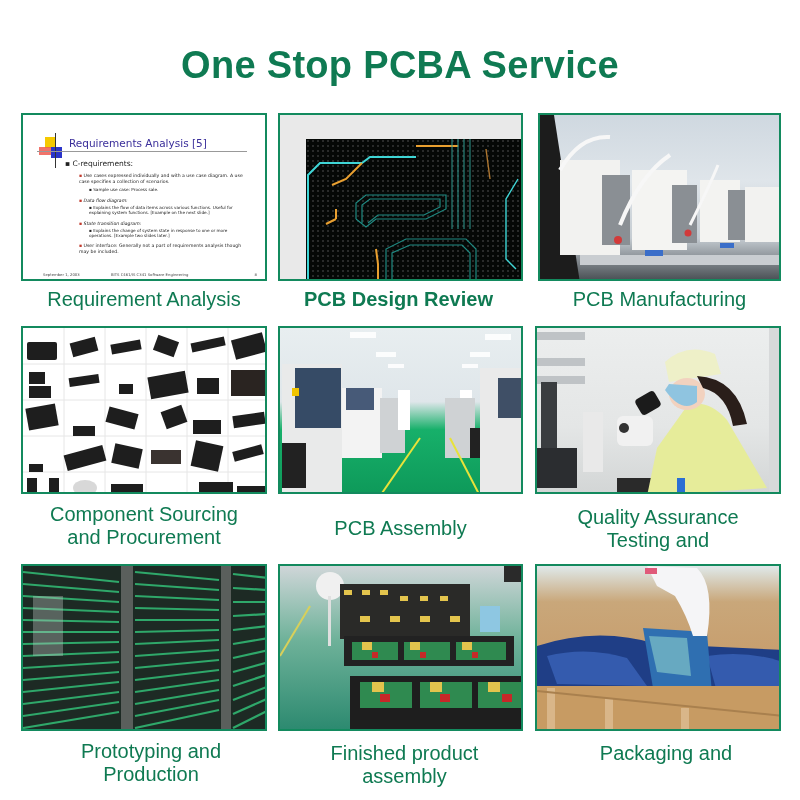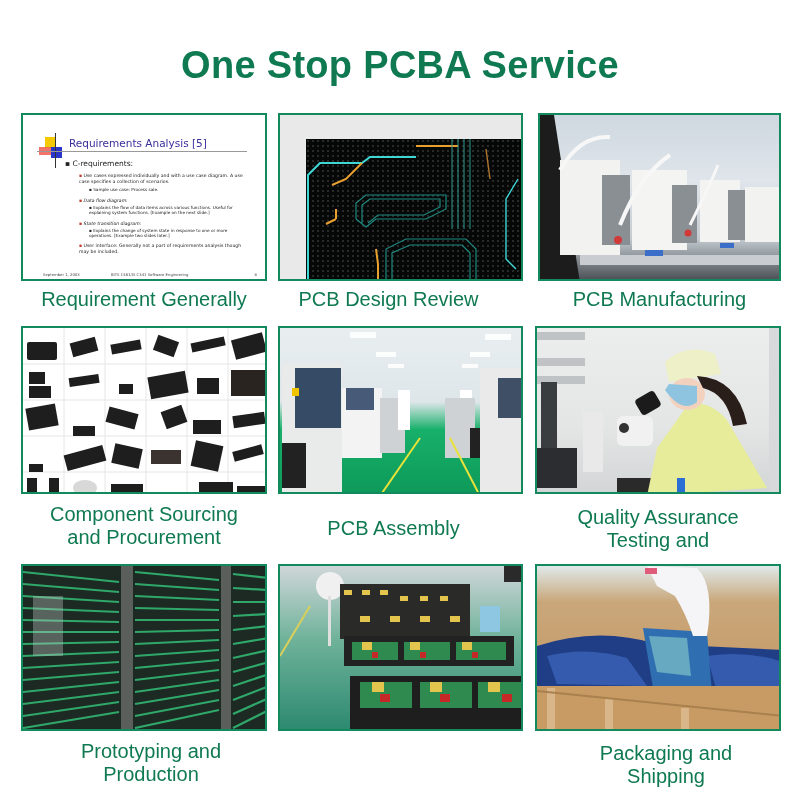--- a/index.html
+++ b/index.html
@@ -53,21 +53,21 @@
     <div class="s-bullet" style="left:56px;top:82px;font-size:4.6px;font-style:italic;"><span style="color:#c0392b">▪</span> <span>Data flow diagram:</span></div>
     <div class="s-bullet" style="left:66px;top:90px;width:160px;font-size:4.2px;line-height:5.4px;">▪ <span>Explains the flow of data items across various functions. Useful for explaining system functions. [Example on the next slide.]</span></div>
     <div class="s-bullet" style="left:56px;top:105px;font-size:4.6px;font-style:italic;"><span style="color:#c0392b">▪</span> <span>State transition diagram:</span></div>
     <div class="s-bullet" style="left:66px;top:113px;width:160px;font-size:4.2px;line-height:5.4px;">▪ <span>Explains the change of system state in response to one or more operations. [Example two slides later.]</span></div>
     <div class="s-bullet" style="left:56px;top:128px;width:172px;font-size:4.6px;line-height:5.6px;"><span style="color:#c0392b">▪</span> <span>User interface: Generally not a part of requirements analysis though may be included.</span></div>
     <div class="s-foot" style="left:20px;">September 1, 2003</div>
     <div class="s-foot" style="left:88px;">BITS C461/IS C341 Software Engineering</div>
     <div class="s-foot" style="right:8px;">8</div>
   </div>
 </div>
-<div class="caption" style="left:21px;top:288px;width:246px;">Requirement Generally</div>
+<div class="caption" style="left:21px;top:288px;width:246px;">Requirement Analysis</div>
 
 <div class="tile" style="left:278px;top:113px;width:245px;height:168px;">
   <div class="pcb-bg">
     <div class="pcb-board">
       <svg width="220" height="142" viewBox="0 0 220 142">
         <defs>
           <pattern id="dots" width="5" height="5" patternUnits="userSpaceOnUse">
               <circle cx="2" cy="2" r="0.8" fill="#9a9a9a"></circle>
             </pattern>
         </defs>
@@ -81,21 +81,21 @@
         <path d="M56 84 L56 66 L64 60 L134 60 L134 68 L118 76 L72 76 L62 84" stroke="#1f8a82" stroke-width="1.2" fill="none"></path>
         <path d="M80 140 L80 110 L100 100 L160 100 L170 110 L170 142" stroke="#1f8a82" stroke-width="1.2" fill="none"></path>
         <path d="M86 140 L86 114 L104 106 L156 106 L164 114 L164 142" stroke="#1f8a82" stroke-width="1.2" fill="none"></path>
         <path d="M146 0 L146 90 M152 0 L152 90 M158 0 L158 90 M164 0 L164 90" stroke="#2e9a8f" stroke-width="1" fill="none"></path>
         <path d="M212 40 L200 60 L200 120 L210 130" stroke="#3fd6d6" stroke-width="1.4" fill="none"></path>
         <path d="M180 10 L184 40" stroke="#b07830" stroke-width="1.4" fill="none"></path>
       </svg>
     </div>
   </div>
 </div>
-<div class="caption" style="left:266px;top:288px;width:245px;">PCB Design Review</div>
+<div class="caption" style="left:276px;top:288px;width:245px;font-weight:bold;">PCB Design Review</div>
 
 <div class="tile" style="left:538px;top:113px;width:243px;height:168px;">
   <div class="photo" style="background:linear-gradient(180deg,#cfd8e0 0%,#dfe5ea 40%,#c5ccd2 75%,#4d5358 100%);">
     <svg width="243" height="168" viewBox="0 0 243 168">
       <polygon points="0,0 14,0 40,168 0,168" fill="#1c1c1c"></polygon>
       <rect x="20" y="45" width="60" height="95" fill="#f2f2f0"></rect>
       <rect x="62" y="60" width="28" height="70" fill="#8a8f94"></rect>
       <rect x="92" y="55" width="55" height="80" fill="#f4f4f2"></rect>
       <rect x="132" y="70" width="25" height="58" fill="#8a8f94"></rect>
       <rect x="160" y="65" width="40" height="62" fill="#f3f3f1"></rect>
@@ -191,21 +191,21 @@
       <rect x="180" y="62" width="12" height="40" fill="#ffffff"></rect>
       <rect x="165" y="70" width="30" height="60" fill="#cfd2d4"></rect>
       <rect x="190" y="100" width="22" height="30" fill="#222"></rect>
       <rect x="200" y="40" width="45" height="125" fill="#eaeaea"></rect>
       <rect x="218" y="50" width="25" height="40" fill="#3f4f66"></rect>
       <line x1="140" y1="110" x2="100" y2="168" stroke="#e8e23a" stroke-width="2"></line>
       <line x1="170" y1="110" x2="200" y2="168" stroke="#e8e23a" stroke-width="2"></line>
     </svg>
   </div>
 </div>
-<div class="caption" style="left:271px;top:517px;width:245px;">PCB Assembly</div>
+<div class="caption" style="left:278px;top:517px;width:245px;">PCB Assembly</div>
 
 <div class="tile" style="left:535px;top:326px;width:246px;height:168px;">
   <div class="photo" style="background:linear-gradient(180deg,#eceeee 0%,#e4e6e6 60%,#d3d6d6 100%);">
     <svg width="246" height="168" viewBox="0 0 246 168">
       <rect x="0" y="4" width="48" height="8" fill="#bfc3c6"></rect>
         <rect x="0" y="30" width="48" height="8" fill="#bfc3c6"></rect>
         <rect x="0" y="48" width="48" height="8" fill="#bfc3c6"></rect>
       <rect x="4" y="54" width="16" height="70" fill="#3a3d40"></rect>
       <rect x="0" y="120" width="40" height="40" fill="#2b2d30"></rect>
       <rect x="46" y="84" width="20" height="60" fill="#e9e9e9"></rect>
@@ -328,20 +328,22 @@
         <rect x="92" y="86" width="6" height="6"></rect>
           <rect x="140" y="86" width="6" height="6"></rect>
           <rect x="192" y="86" width="6" height="6"></rect>
       </g>
       <rect x="200" y="40" width="20" height="26" fill="#8ec7e2"></rect>
       <rect x="224" y="0" width="21" height="16" fill="#2a2a2a"></rect>
     </svg>
   </div>
 </div>
 <div class="caption" style="left:278px;top:742px;width:253px;">
+  <div>Finished product</div>
+  <div>assembly</div>
 </div>
 
 <div class="tile" style="left:535px;top:564px;width:246px;height:167px;">
   <div class="photo" style="background:linear-gradient(180deg,#dfe9ea 0%,#c9a77a 22%,#c79d6c 60%,#b88d5d 100%);">
     <svg width="246" height="167" viewBox="0 0 246 167">
       <path d="M0 80 Q60 60 120 78 L246 84 L246 140 L0 126 Z" fill="#1f3e86"></path>
       <path d="M10 90 Q50 80 90 92 L110 120 L20 118 Z" fill="#3a63b8" opacity="0.8"></path>
       <path d="M170 90 Q210 84 246 96 L246 130 L180 126 Z" fill="#3a63b8" opacity="0.8"></path>
       <path d="M106 62 L170 66 L176 140 L118 134 Z" fill="#2f6fb1"></path>
       <path d="M112 70 L150 72 L154 110 L120 106 Z" fill="#7fc2c8" opacity="0.7"></path>
@@ -350,14 +352,13 @@
       <rect x="0" y="120" width="246" height="47" fill="#c79b63"></rect>
       <rect x="10" y="122" width="8" height="45" fill="#d9b689"></rect>
       <rect x="68" y="132" width="8" height="35" fill="#d9b689"></rect>
       <rect x="144" y="142" width="8" height="25" fill="#d9b689"></rect>
       <line x1="0" y1="125" x2="246" y2="150" stroke="#a9804e" stroke-width="2"></line>
     </svg>
   </div>
 </div>
 <div class="caption" style="left:535px;top:742px;width:262px;">
   <div>Packaging and</div>
-  <div>Shipping</div>
 </div>
 
 </body></html>

